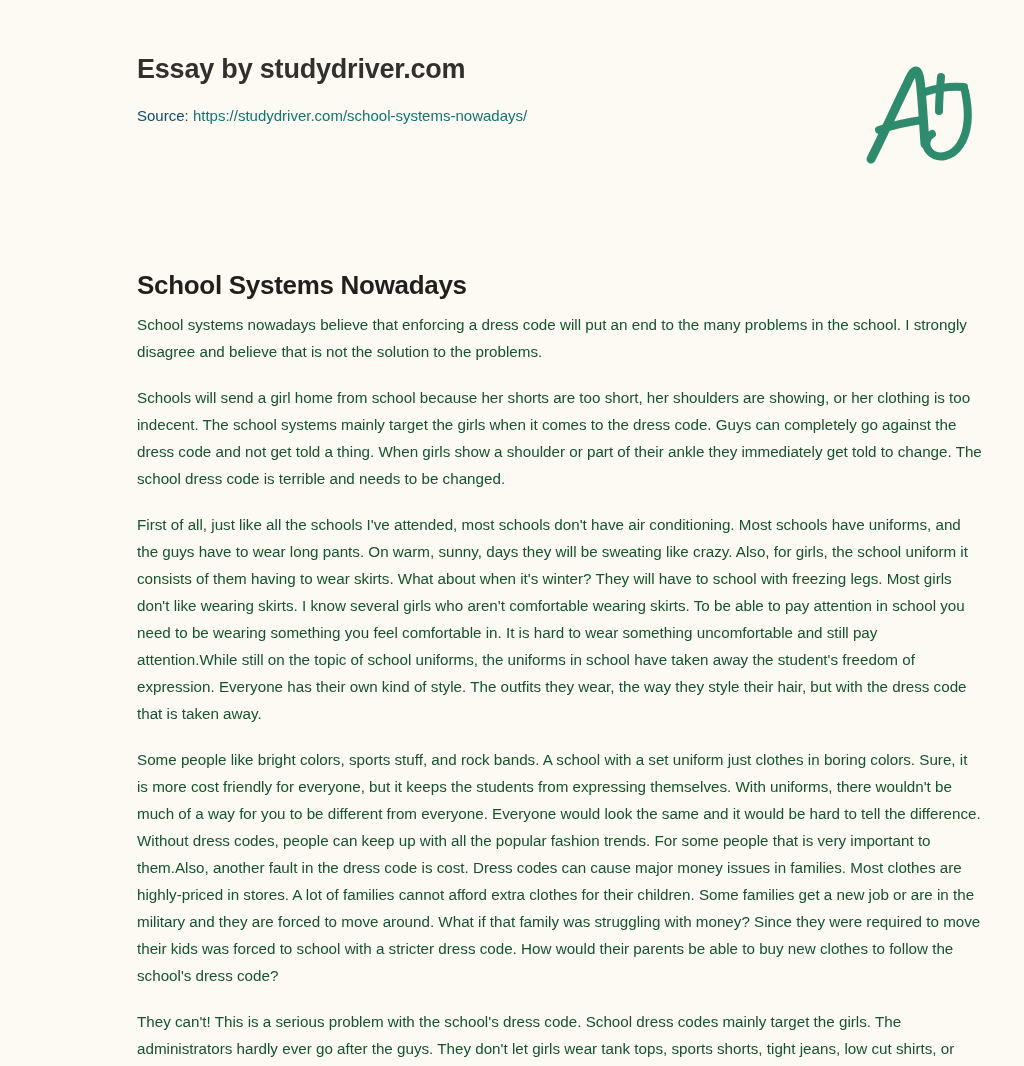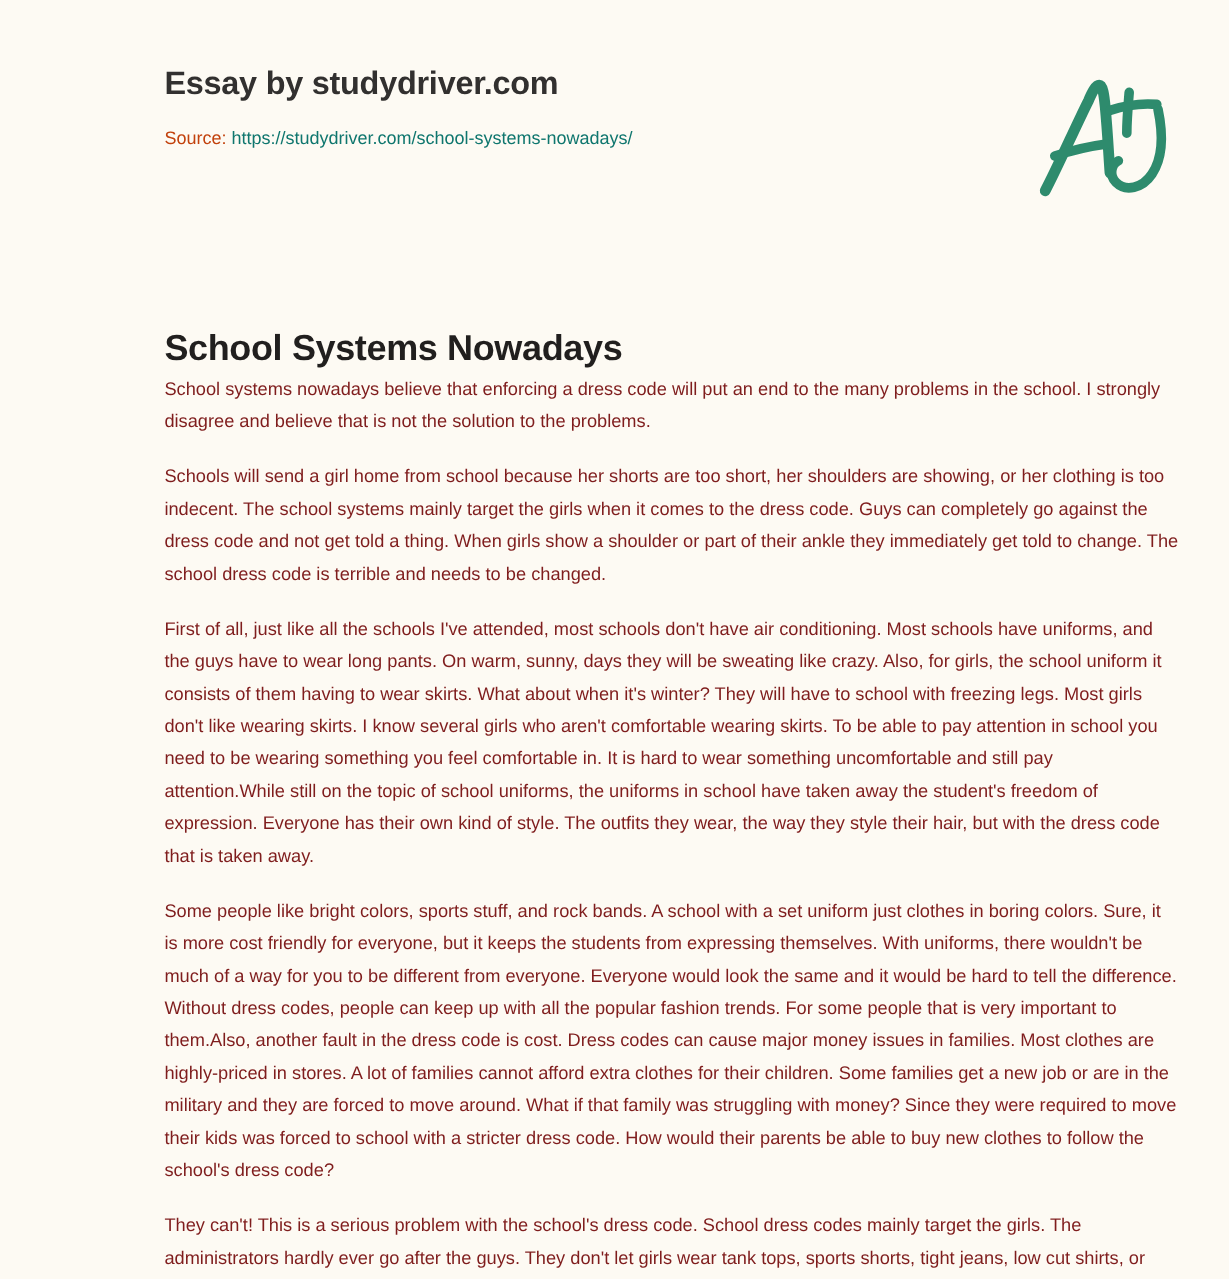--- a/index.html
+++ b/index.html
@@ -42,21 +42,21 @@
 
   .source-line {
     margin-top: 22px;
     font-size: 15px;
     color: #8a8683;
     line-height: 1.2;
     white-space: nowrap;
   }
 
   .source-label {
-    color: #c2410c;
+    color: #0c4a6e;
   }
 
   .source-url {
     color: #0f766e;
     text-decoration: none;
   }
 
   
   .logo {
     position: absolute;
@@ -69,40 +69,40 @@
     display: block;
     width: 100%;
     height: 100%;
   }
 
   
   .doc-title {
     position: absolute;
     left: 93px;
     top: 252px;
-    font-size: 30px;
+    font-size: 26px;
     font-weight: bold;
     color: #211f1e;
     letter-spacing: -0.3px;
     line-height: 1.25;
   }
 
   
   .body-text {
     position: absolute;
     left: 93px;
     top: 311px;
     width: 845px;
   }
 
   .body-text p {
     margin: 0 0 19px 0;
     font-size: 15.2px;
     line-height: 27px;
-    color: #7f1d1d;
+    color: #14532d;
     text-align: left;
     word-spacing: 0px;
   }
   .body-text p:last-child {
     margin-bottom: 0;
   }
 </style>
 </head>
 <body>
 

